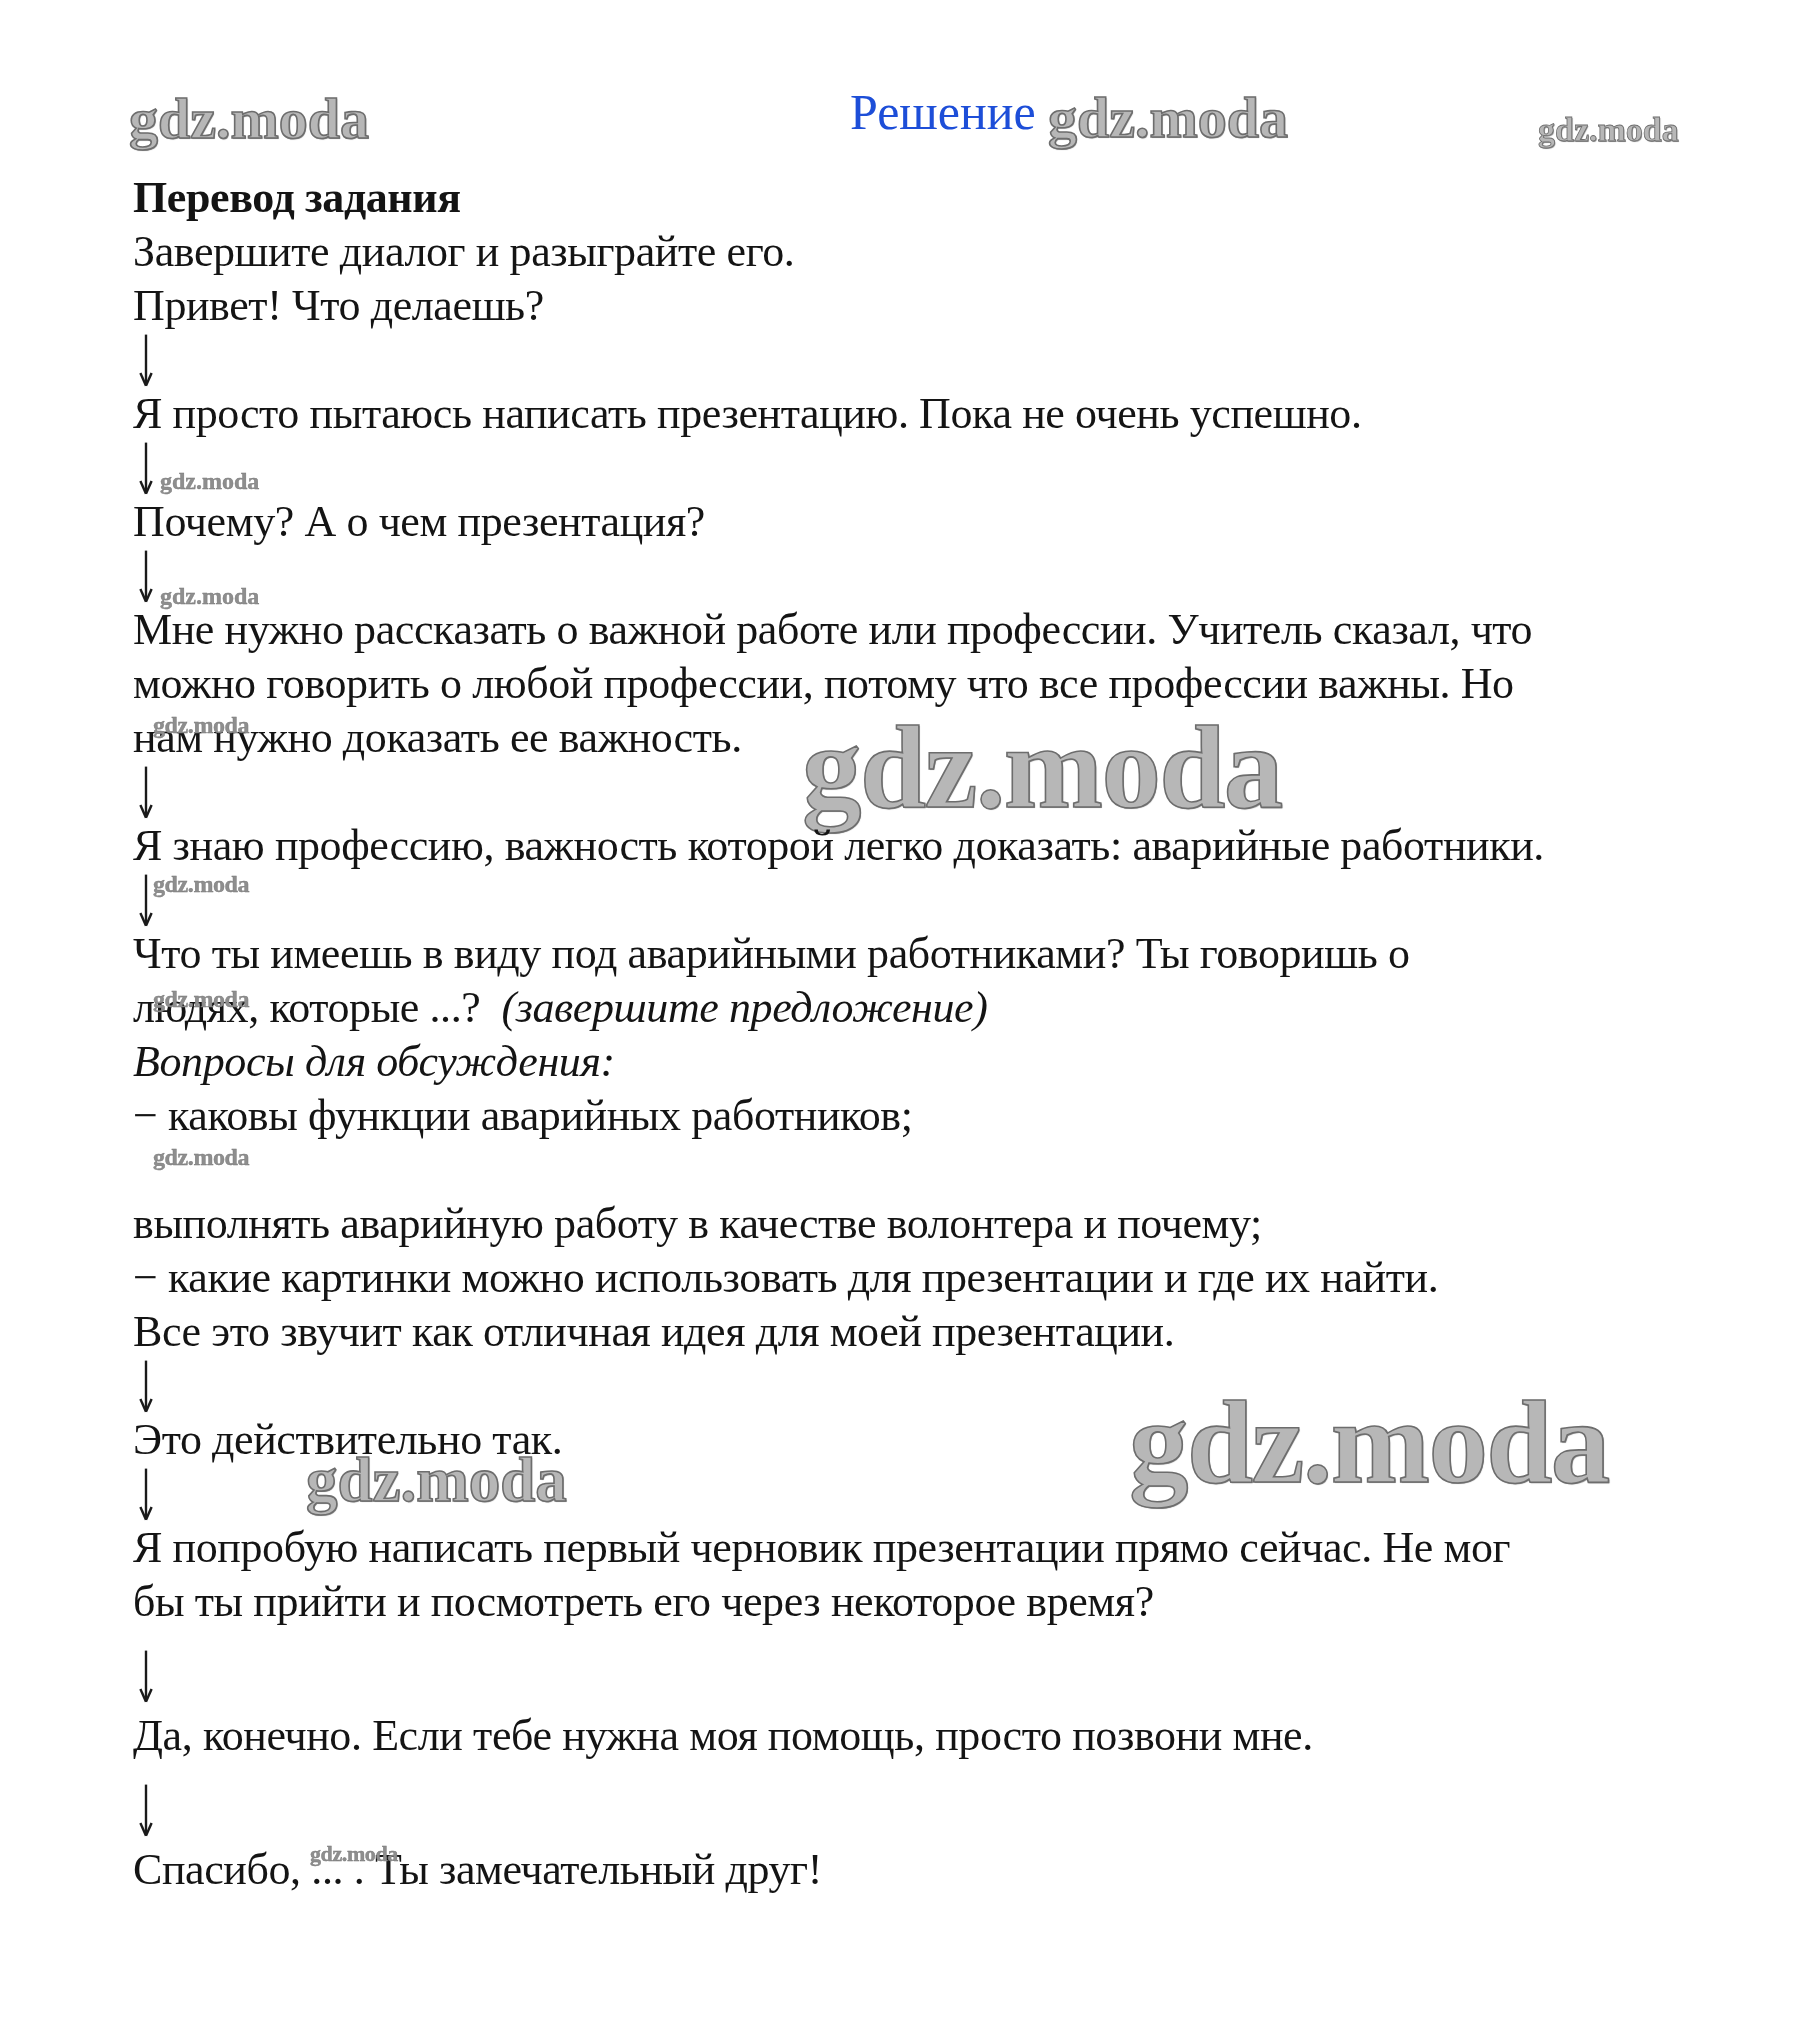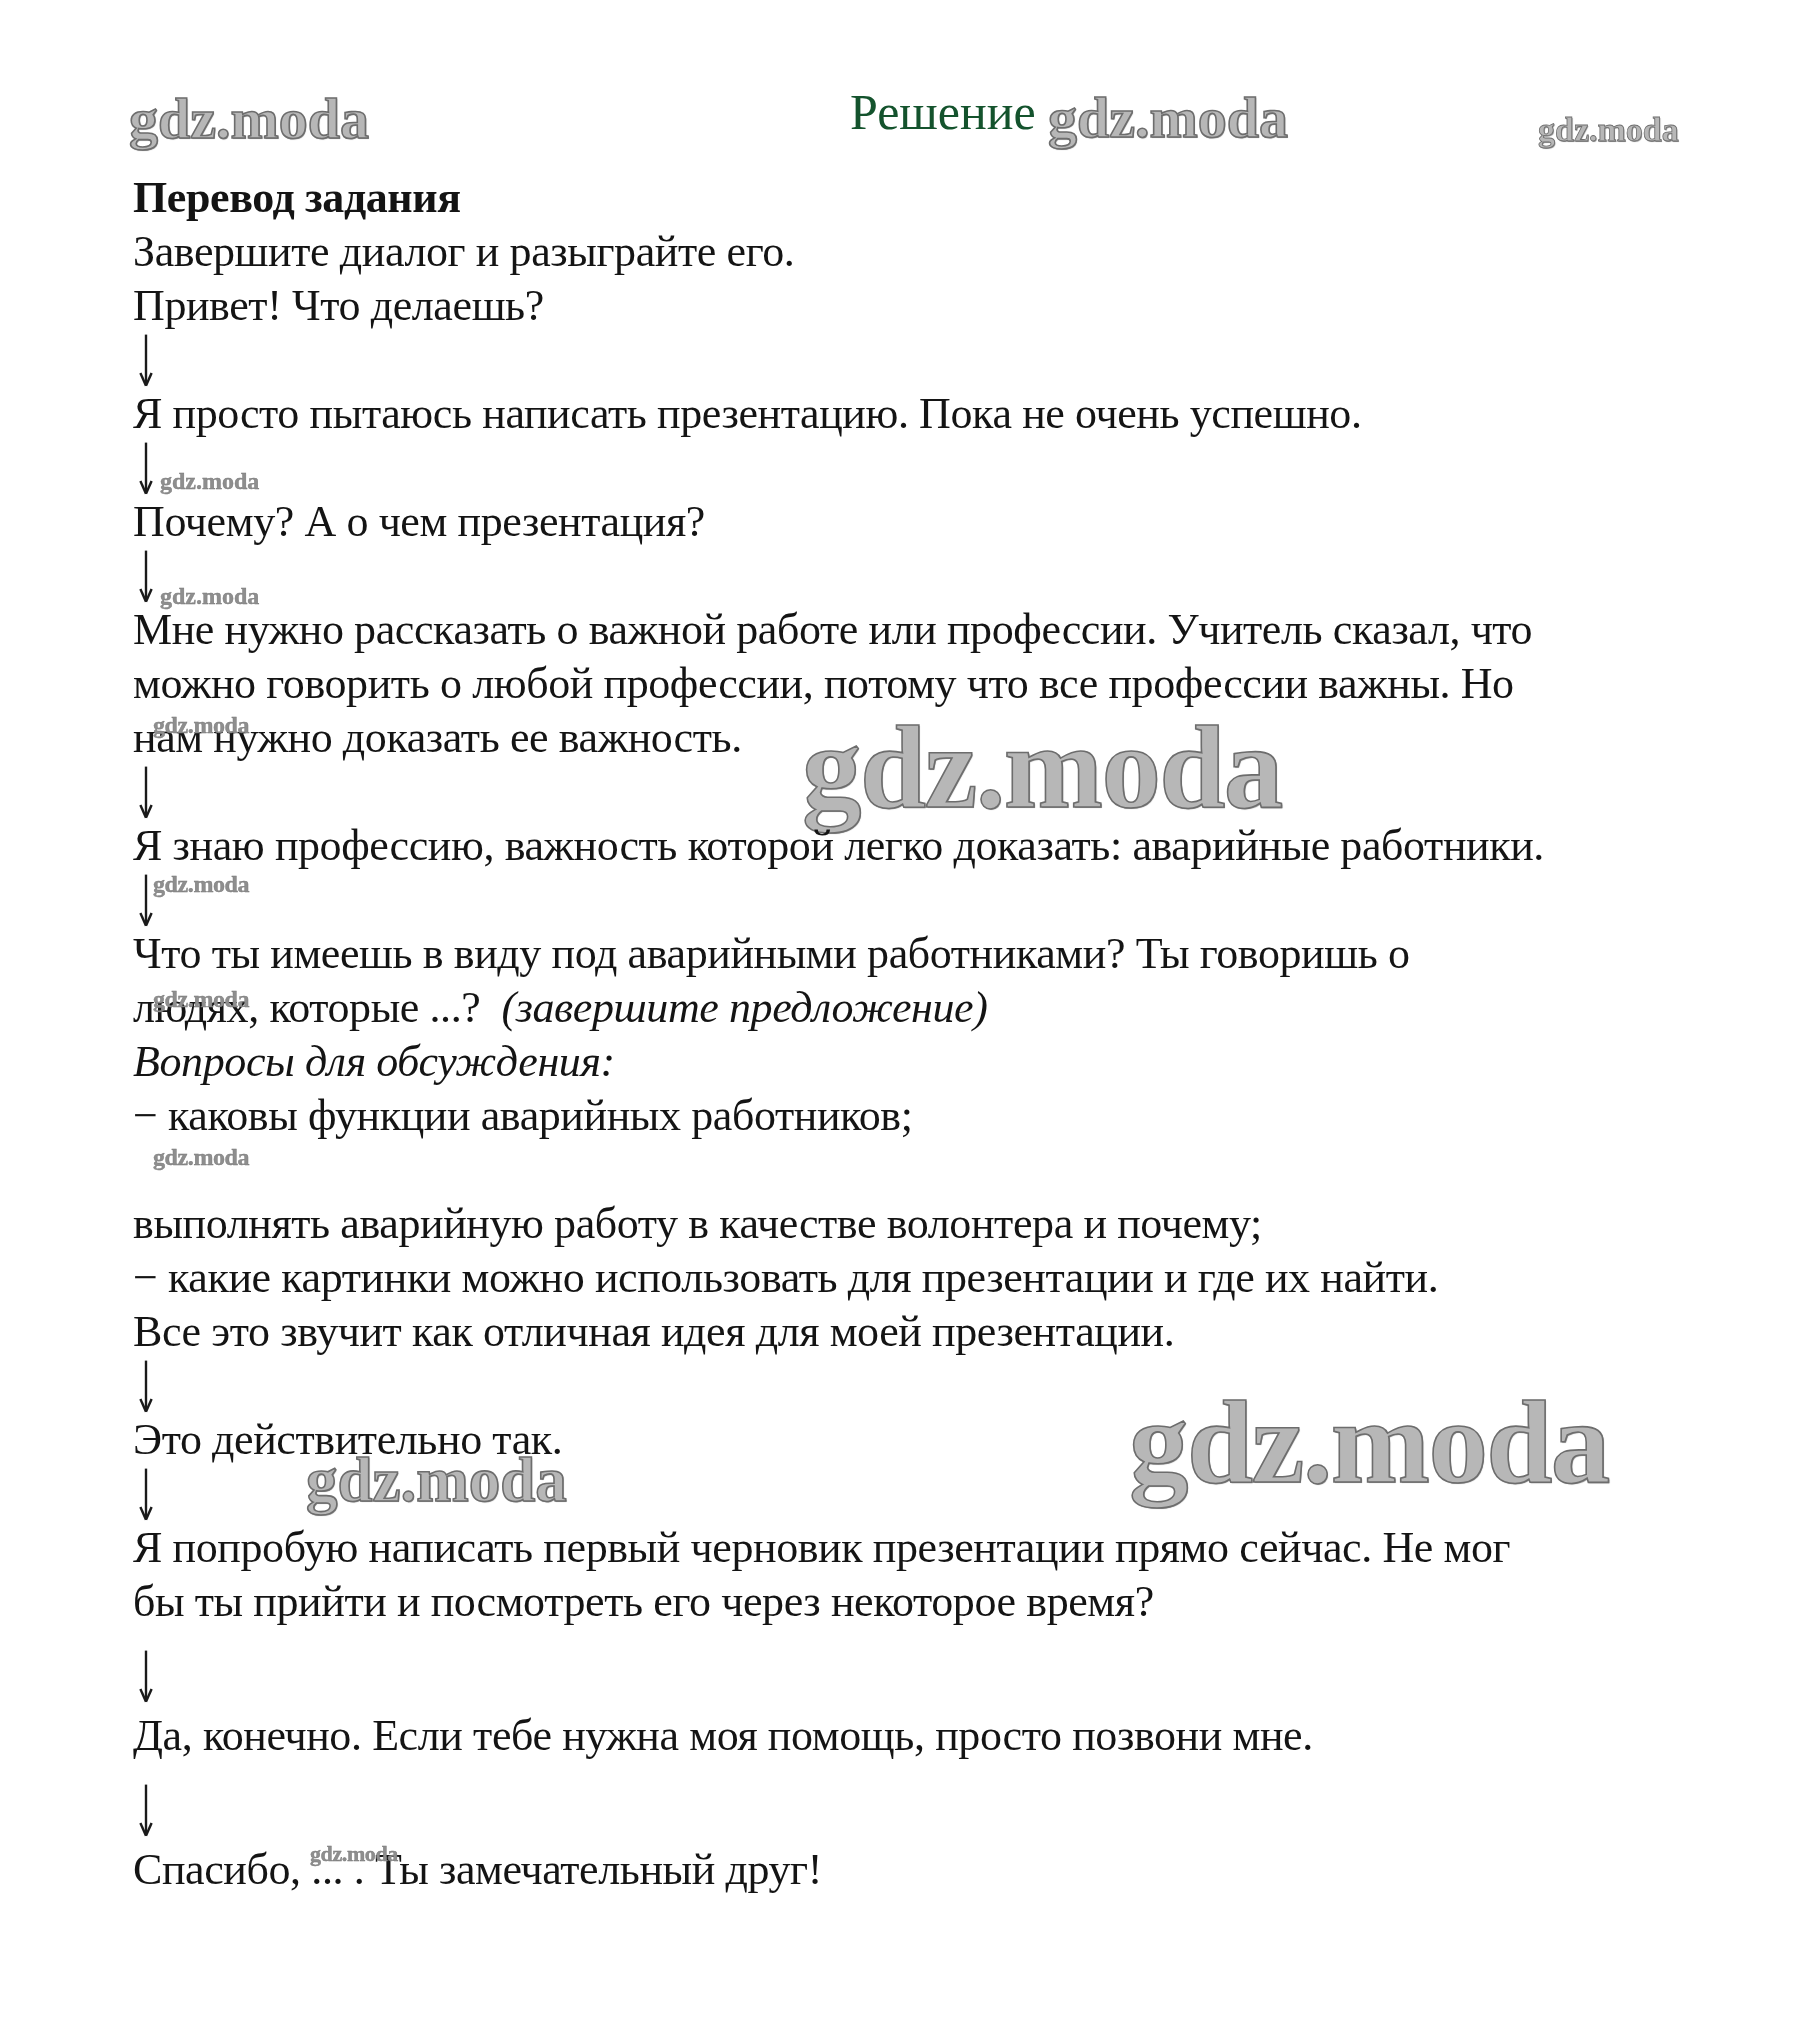--- a/index.html
+++ b/index.html
@@ -21,21 +21,21 @@
   .wm-big-1   {position:absolute;left:802px; top:708px; font-size:119px;letter-spacing:-1.6px;}
   .wm-big-2   {position:absolute;left:1129px;top:1383px;font-size:119px;letter-spacing:-1.6px;}
   .wm-med     {position:absolute;left:306px; top:1449px;font-size:63px;}
   .wm-small{
     position:absolute;font-size:24px;font-weight:700;line-height:1;
     color:#8e8e8e;-webkit-text-stroke:0.4px #777;text-shadow:none;white-space:nowrap;
   }
 
   
   .solution-label{
-    position:absolute;left:850px;top:87px;font-size:50px;line-height:1;color:#14532d;
+    position:absolute;left:850px;top:87px;font-size:50px;line-height:1;color:#1d4ed8;
   }
 
   
   .content{position:absolute;left:133px;top:171px;width:1604px;}
   .line{
     position:relative;height:54px;line-height:54px;font-size:44px;
     white-space:nowrap;letter-spacing:-0.4px;
   }
   .title-line{font-weight:700;}
   .italic-line{font-style:italic;}

